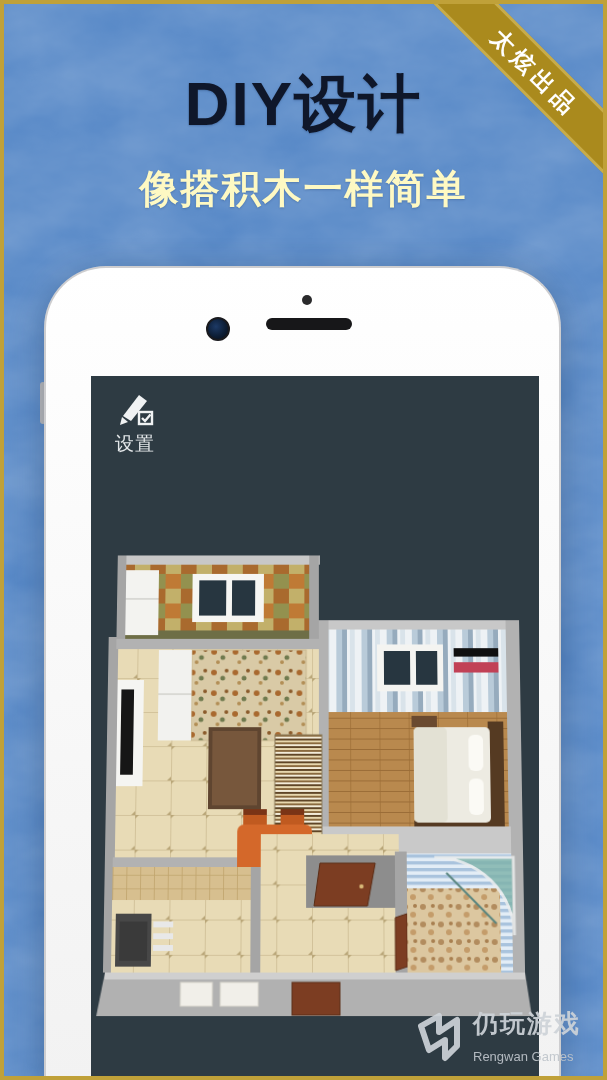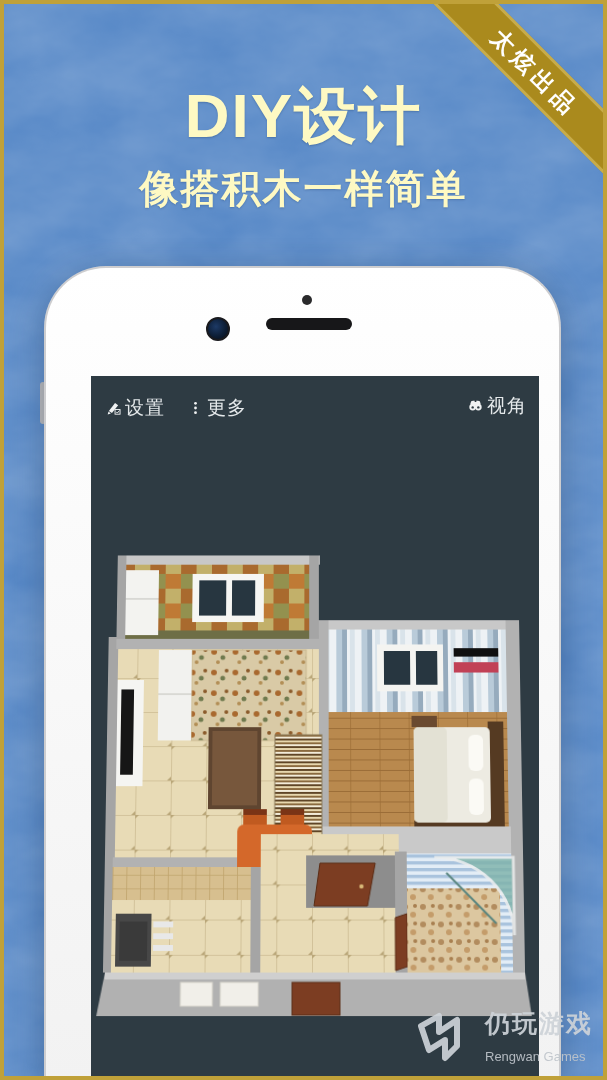--- a/index.html
+++ b/index.html
@@ -13,22 +13,22 @@
     position:relative;width:607px;height:1080px;
     box-sizing:border-box;
     border:4px solid var(--border-gold,#c0a139);
     overflow:hidden;
     background:var(--background-blue,#4e82c4);
   }
   .marble{position:absolute;left:0;top:0;width:100%;height:100%;pointer-events:none;}
   
   .hero-title{
     position:absolute;left:0;top:58px;width:100%;
-    text-align:center;color:#fef9c3;font-size:62px;font-weight:bold;
-    letter-spacing:2px;text-shadow:0 1px 2px rgba(30,60,110,.35);margin-top:12px;
+    text-align:center;color:#0f172a;font-size:62px;font-weight:bold;
+    letter-spacing:2px;text-shadow:0 1px 2px rgba(30,60,110,.35);
   }
   .hero-subtitle{
     position:absolute;left:0;top:158px;width:100%;
     text-align:center;color:#fef9c3;font-size:39px;font-weight:bold;
     letter-spacing:2px;text-shadow:0 1px 2px rgba(30,60,110,.3);
   }
   
   .ribbon{
     position:absolute;top:46px;right:-62px;width:260px;height:46px;
     transform:rotate(45deg);
@@ -52,35 +52,35 @@
     position:absolute;left:160px;top:49px;width:24px;height:24px;border-radius:50%;
     background:radial-gradient(circle at 40% 38%,#1d3a66 0%,#0d1e36 55%,#060c16 100%);
     border:2px solid #1a1a1e;box-sizing:border-box;
   }
   .phone-speaker{position:absolute;left:220px;top:50px;width:86px;height:12px;border-radius:6px;background:#171719;}
   .screen{
     position:absolute;left:45px;top:108px;width:448px;height:708px;
     background:var(--screen-dark,#2e3b43);overflow:hidden;
   }
   
-  .tool{position:absolute;top:12px;width:60px;display:flex;align-items:center;gap:3px;cursor:pointer;}
+  .tool{position:absolute;top:12px;width:60px;display:flex;flex-direction:column;align-items:center;gap:3px;cursor:pointer;}
   .tool .lbl{color:#e4e8ea;font-size:19px;letter-spacing:1px;white-space:nowrap;}
   .tool-settings{left:14px;}
   .tool-more{left:96px;}
   .tool-view{right:12px;top:8px;}
   
   .floor-plan{
     position:absolute;left:5px;top:146px;width:438px;height:506px;
     transform:perspective(1300px) rotateX(6deg);
     transform-origin:50% 100%;
   }
   
   .watermark{
     position:absolute;right:8px;bottom:10px;width:178px;height:58px;
-    display:flex;align-items:center;gap:16px;opacity:.92;
+    display:flex;align-items:center;gap:4px;opacity:.92;
   }
   .wm-text{display:flex;flex-direction:column;line-height:1.1;}
   .wm-cn{color:#ced3d8;font-size:25px;font-weight:bold;letter-spacing:2px;}
   .wm-en{color:#bfc5cb;font-size:13px;margin-top:12px;}
 </style>
 </head>
 <body>
 
 <div class="page">
 
@@ -113,40 +113,21 @@
       <div class="tool tool-settings">
         <svg width="44" height="40" viewBox="0 0 44 40">
           <polygon points="10,28 26,7 34,13 18,33" fill="#f0f2f3"></polygon>
           <polygon points="9,29 7,37 15,34" fill="#f0f2f3"></polygon>
           <rect x="26" y="24" width="13" height="12" fill="none" stroke="#f0f2f3" stroke-width="2.4"></rect>
           <path d="M29 30 l3 3 l5.5 -6.5" fill="none" stroke="#f0f2f3" stroke-width="2.4"></path>
         </svg>
         <span class="lbl">设置</span>
       </div>
 
-      <div class="tool tool-more">
-        <svg width="44" height="40" viewBox="0 0 44 40">
-          <circle cx="22" cy="8" r="3.6" fill="#f0f2f3"></circle>
-          <circle cx="22" cy="20" r="3.6" fill="#f0f2f3"></circle>
-          <circle cx="22" cy="32" r="3.6" fill="#f0f2f3"></circle>
-        </svg>
-        <span class="lbl">更多</span>
-      </div>
-
-      <div class="tool tool-view">
-        <svg width="48" height="44" viewBox="0 0 48 44">
-          <rect x="10" y="7" width="28" height="14" rx="7" fill="#f0f2f3"></rect>
-          <circle cx="16" cy="25" r="9.5" fill="#f0f2f3"></circle>
-          <circle cx="32" cy="25" r="9.5" fill="#f0f2f3"></circle>
-          <circle cx="16" cy="26" r="3.4" fill="#2e3b43"></circle>
-          <circle cx="32" cy="26" r="3.4" fill="#2e3b43"></circle>
-          <rect x="21.5" y="5" width="5" height="6" rx="2" fill="#2e3b43"></rect>
-        </svg>
-        <span class="lbl">视角</span>
-      </div>
+
 
       <svg class="floor-plan" viewBox="0 0 438 506">
         <defs>
           <pattern id="pChk" width="32" height="32" patternUnits="userSpaceOnUse">
             <rect width="32" height="32" fill="#c9a263"></rect>
             <rect width="16" height="16" fill="#bf7a35"></rect>
             <rect x="16" width="16" height="16" fill="#93914f"></rect>
             <rect y="16" width="16" height="16" fill="#c2b06a"></rect>
             <rect x="16" y="16" width="16" height="16" fill="#a96a2e"></rect>
           </pattern>

